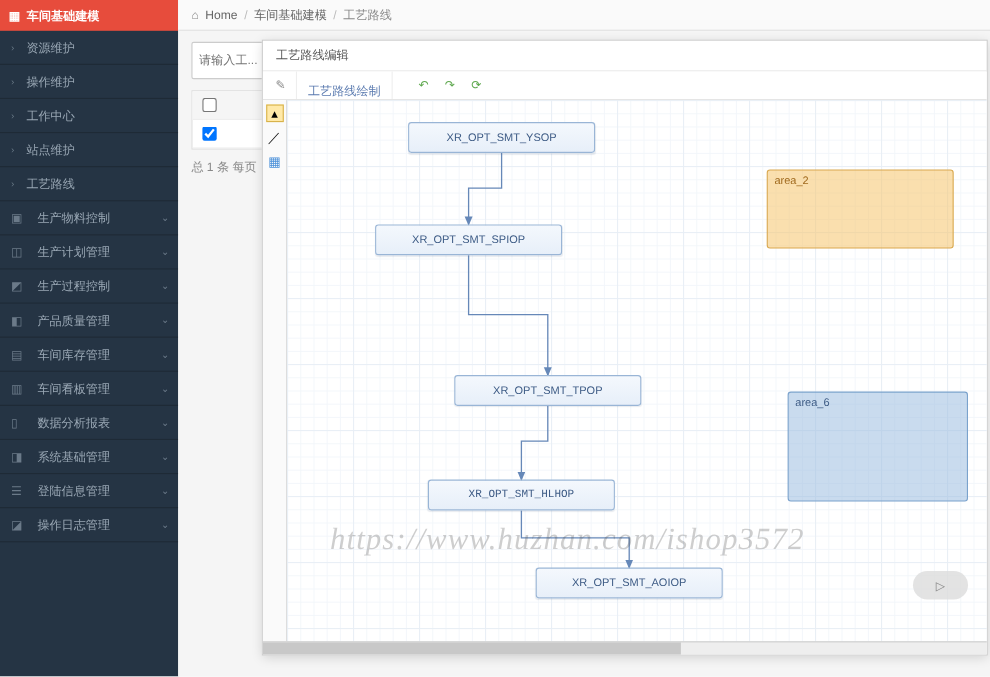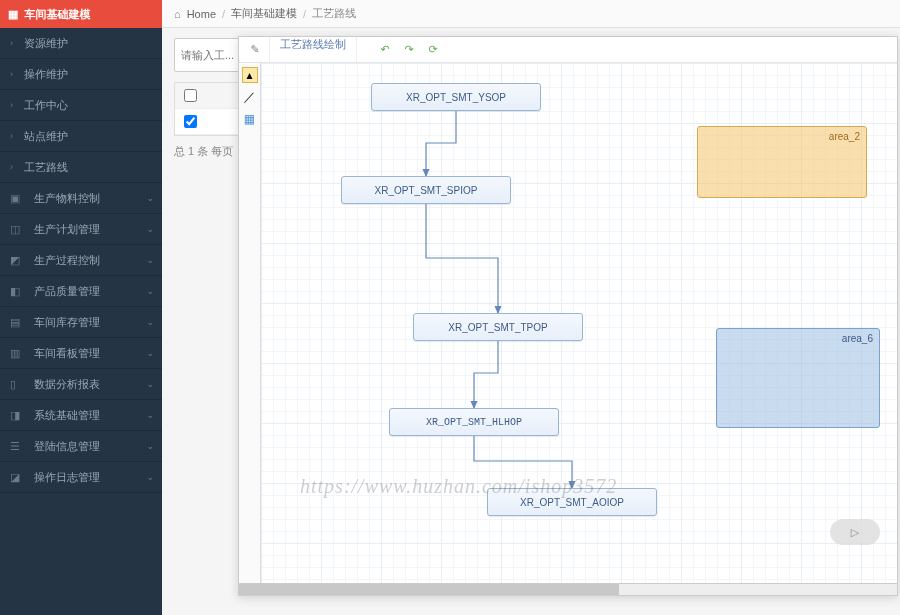--- a/index.html
+++ b/index.html
@@ -30,49 +30,49 @@
     .table-stub .th { background: #f5f5f5; }
     .table-stub .cell { width: 30px; display: flex; justify-content: center; }
     .pager-stub { padding: 8px 12px; color: #888; }
 
     
     .modal { position: absolute; left: 238px; top: 36px; width: 660px; height: 560px; background: #fff; border: 1px solid #ccc; box-shadow: 0 2px 10px rgba(0,0,0,0.15); display: flex; flex-direction: column; }
     .modal-title { height: 28px; display: flex; align-items: center; padding: 0 12px; border-bottom: 1px solid #e5e5e5; color: #555; font-size: 12px; }
     .modal-toolbar { height: 26px; display: flex; align-items: center; padding: 0 6px; border-bottom: 1px solid #e5e5e5; background: #fff; gap: 4px; }
     .tool-btn { width: 20px; height: 20px; display: flex; align-items: center; justify-content: center; cursor: pointer; color: #888; }
     .tool-btn.green { color: #5fa84f; }
-    .tab-lbl { color: #5a7aaf; padding: 0 10px; border-left: 1px solid #eee; border-right: 1px solid #eee; height: 100%; display: flex; align-items: flex-start; }
+    .tab-lbl { color: #5a7aaf; padding: 0 10px; border-left: 1px solid #eee; border-right: 1px solid #eee; height: 100%; display: flex; align-items: flex-end; }
     .modal-body { flex: 1; display: flex; position: relative; }
 
     
     .palette { width: 22px; background: #fafafa; border-right: 1px solid #ddd; display: flex; flex-direction: column; align-items: center; padding-top: 4px; gap: 6px; }
     .palette .p-btn { width: 16px; height: 16px; display: flex; align-items: center; justify-content: center; cursor: pointer; font-size: 12px; }
 
     
     .canvas { flex: 1; position: relative; background-color: #fff; background-image:
       linear-gradient(#e8eef5 1px, transparent 1px),
       linear-gradient(90deg, #e8eef5 1px, transparent 1px),
       linear-gradient(#f2f6fa 1px, transparent 1px),
       linear-gradient(90deg, #f2f6fa 1px, transparent 1px);
       background-size: 60px 60px, 60px 60px, 12px 12px, 12px 12px;
       overflow: hidden;
     }
     .hscroll { height: 12px; background: #eee; border-top: 1px solid #ccc; position: relative; }
     .hscroll-thumb { position: absolute; left: 0; width: 380px; height: 100%; background: #c8c8c8; }
 
     .node { position: absolute; width: 170px; height: 28px; background: linear-gradient(#f4f8fd,#e7eff9); border: 1px solid #99b5d6; border-radius: 3px; display: flex; align-items: center; justify-content: center; color: #3d5b85; font-size: 10px; box-shadow: 0 1px 1px rgba(100,120,150,0.15); }
-    .area-box { position: absolute; border-radius: 3px; font-size: 10px; padding: 4px 6px; text-align: right; }
+    .area-box { position: absolute; border-radius: 3px; font-size: 10px; padding: 4px 6px; }
     .area-orange { background: rgba(245,196,107,0.55); border: 1px solid #d9a84e; color: #a06a1e; }
     .area-blue { background: rgba(157,190,224,0.55); border: 1px solid #7aa2cc; color: #3d5b85; }
 
     .flow-svg { position: absolute; left: 0; top: 0; width: 100%; height: 100%; pointer-events: none; }
     .flow-svg path { stroke: #6688b8; stroke-width: 1.2; fill: none; }
     .flow-svg polygon { fill: #6688b8; }
 
-    .watermark { position: absolute; left: 300px; top: 475px; width: 600px; color: rgba(80,80,80,0.28); font-size: 20px; font-family: Georgia, serif; font-style: italic; pointer-events: none; white-space: nowrap; letter-spacing: 1px; }
+    .watermark { position: absolute; left: 300px; top: 475px; width: 600px; color: rgba(80,80,80,0.28); font-size: 28px; font-family: Georgia, serif; font-style: italic; pointer-events: none; white-space: nowrap; letter-spacing: 1px; }
     .play-badge { position: absolute; right: 20px; bottom: 70px; width: 50px; height: 26px; background: rgba(220,220,220,0.8); border-radius: 13px; display: flex; align-items: center; justify-content: center; color: #888; }
   </style>
 </head>
 <body>
 
 <div class="sidebar">
   <div class="sidebar-header">
     <span class="icon">▦</span>
     <span>车间基础建模</span>
   </div>
@@ -177,20 +177,23 @@
     <div class="tr">
         <div class="cell">
           <input type="checkbox" checked="" style="">
         </div>
       </div>
   </div>
   <div class="pager-stub"><span>总 1 条  每页</span></div>
 </div>
 
 <div class="modal">
+  <div class="modal-title">
+      <span>工艺路线编辑</span>
+    </div>
   <div class="modal-toolbar">
     <div class="tool-btn">✎</div>
     <div class="tab-lbl">
         <span>工艺路线绘制</span>
       </div>
     <div style="flex:0 0 10px"></div>
     <div class="tool-btn green">↶</div>
     <div class="tool-btn green">↷</div>
     <div class="tool-btn green">⟳</div>
   </div>

